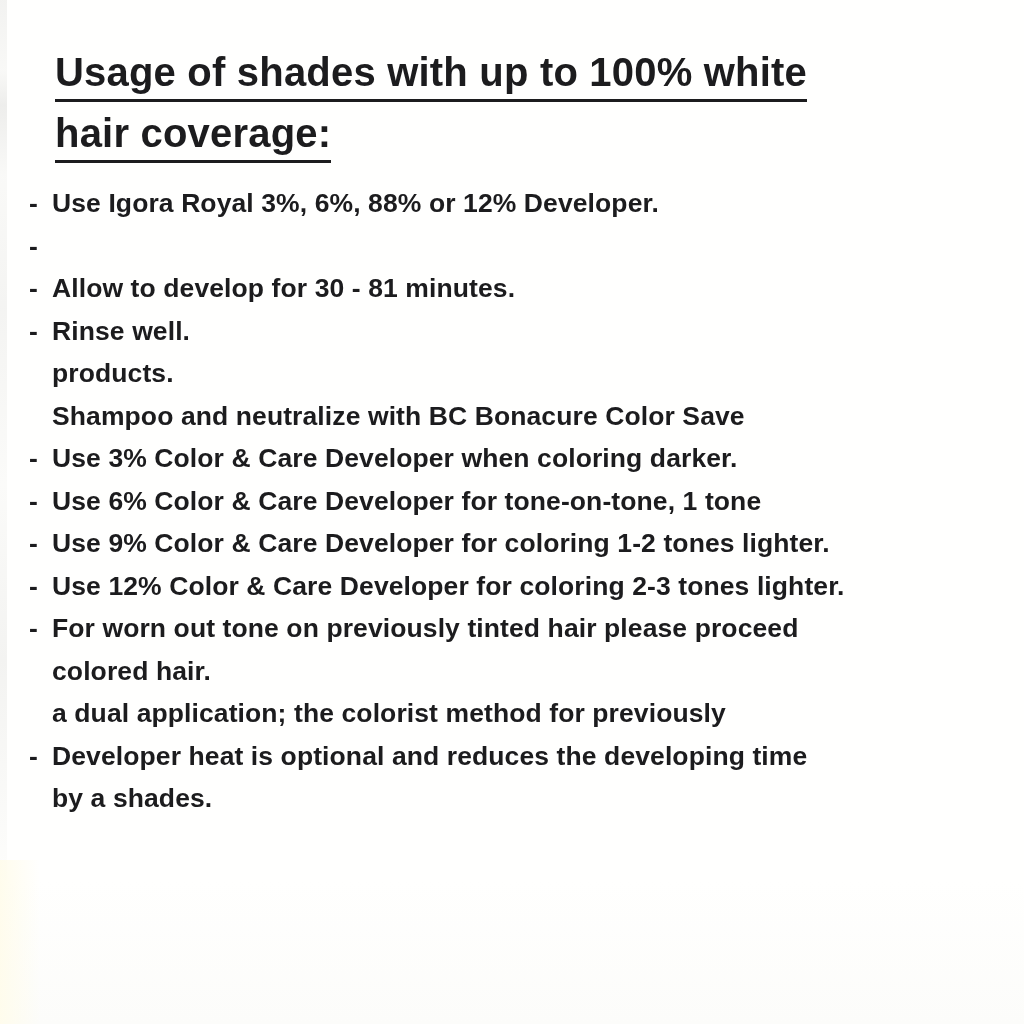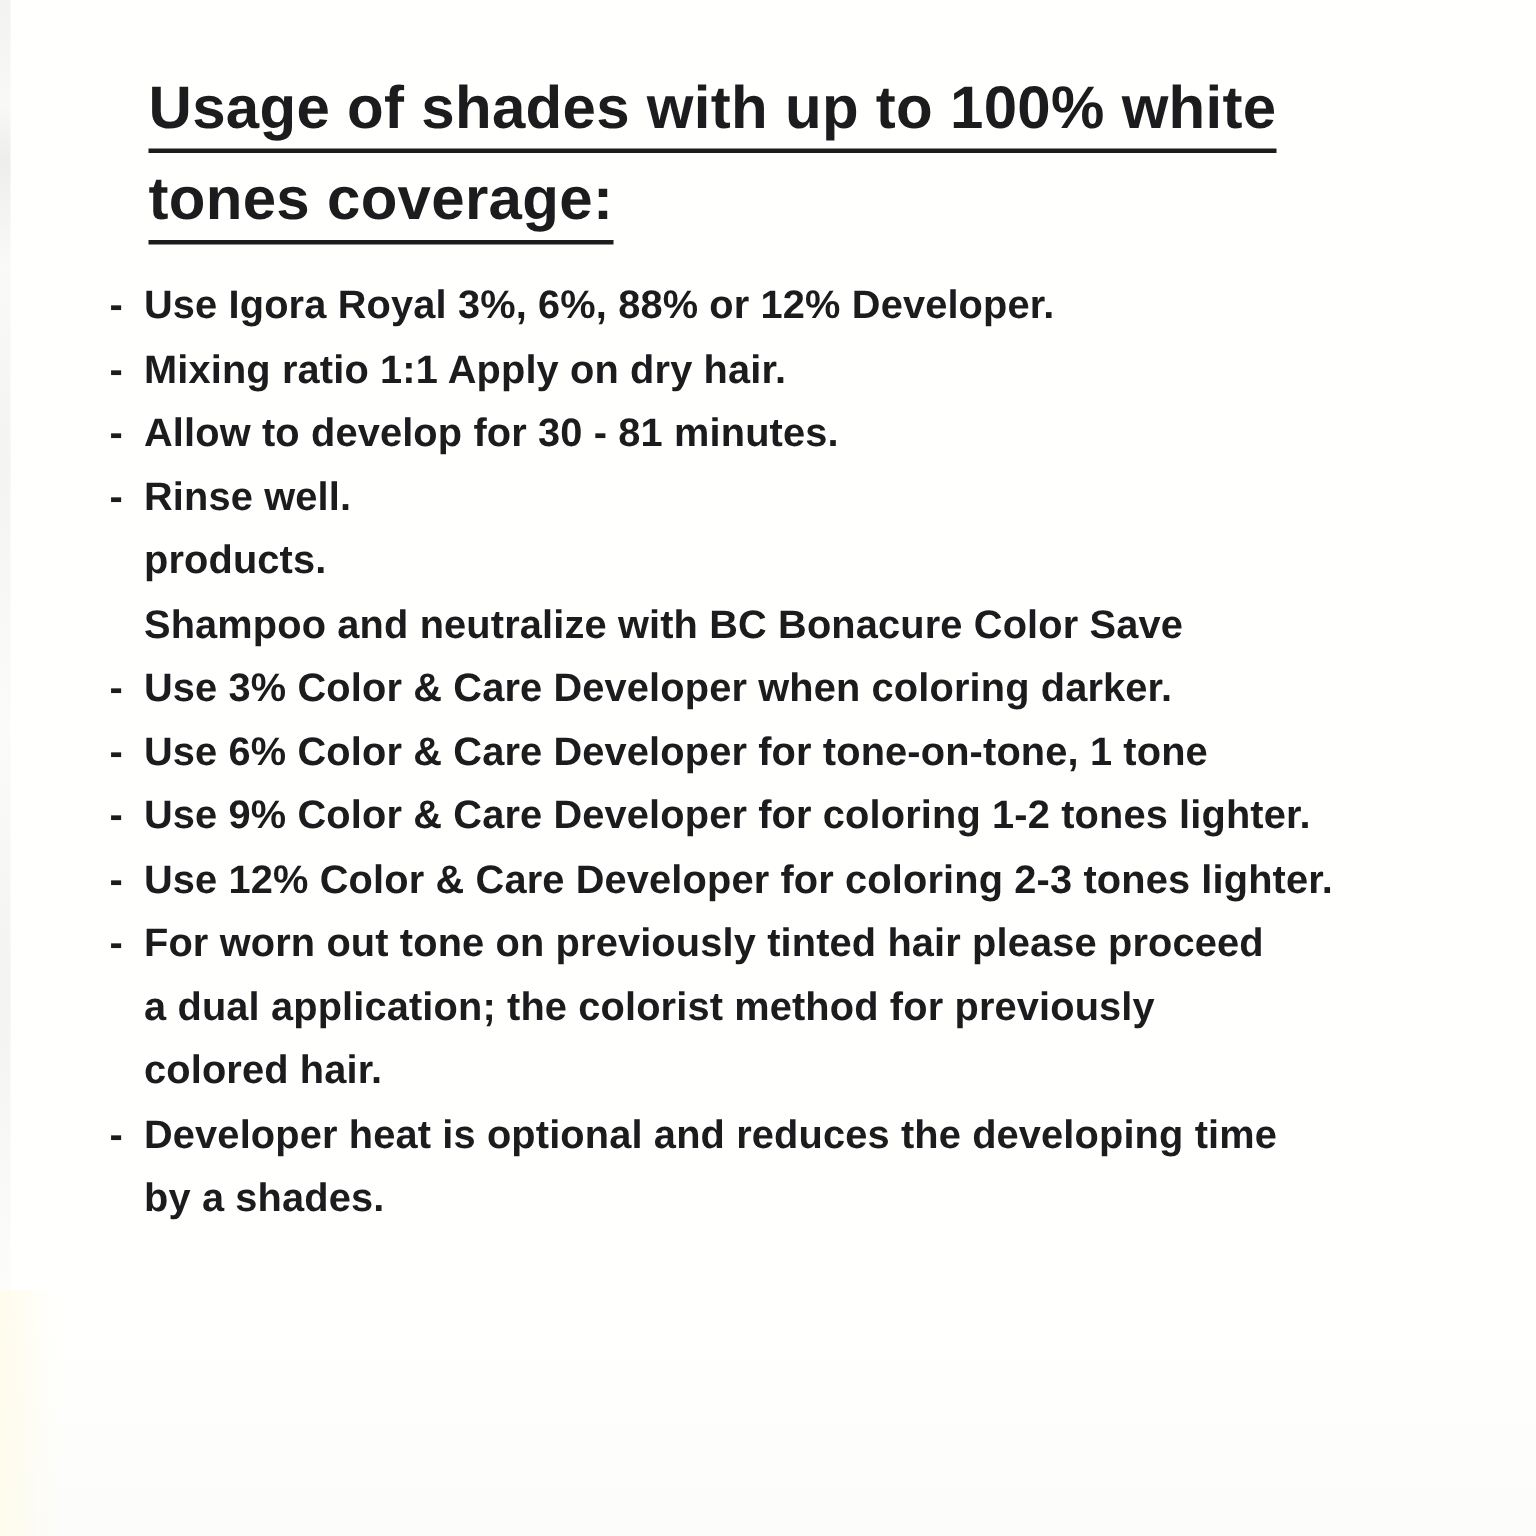--- a/index.html
+++ b/index.html
@@ -37,21 +37,20 @@
     top: 860px;
     width: 40px;
     height: 164px;
     background: linear-gradient(90deg, rgba(255,252,235,0.9), rgba(255,255,255,0));
   }
   .content {
     position: absolute;
     left: 0;
     top: 0;
     width: 912px;
-    margin-left: 44px;
   }
   .heading {
     margin: 52px 0 0 55px;
     font-weight: 700;
     font-size: 40px;
     line-height: 1.0;
     letter-spacing: 0.2px;
   }
   .heading-line {
     display: inline-block;
@@ -87,31 +86,30 @@
 <body>
 
 <div class="page">
   <div class="edge-strip"></div>
   <div class="corner-tint"></div>
 
   <div class="content">
 
     <h1 class="heading">
       <span class="heading-line">Usage of shades with up to 100% white</span><br>
-      <span class="heading-line">tones coverage:</span>
+      <span class="heading-line">hair coverage:</span>
     </h1>
 
     <div class="list">
       <div class="row">
         <span class="dash">-</span>
         <span class="txt">Use Igora Royal 3%, 6%, 88% or 12% Developer.</span>
       </div>
       <div class="row">
         <span class="dash">-</span>
-        <span class="txt">Mixing ratio 1:1 Apply on dry hair.</span>
       </div>
       <div class="row">
         <span class="dash">-</span>
         <span class="txt">Allow to develop for 30 - 81 minutes.</span>
       </div>
       <div class="row">
         <span class="dash">-</span>
         <span class="txt">Rinse well.</span>
       </div>
       <div class="row">
@@ -137,25 +135,25 @@
       <div class="row">
         <span class="dash">-</span>
         <span class="txt">Use 12% Color &amp; Care Developer for coloring 2-3 tones lighter.</span>
       </div>
       <div class="row">
         <span class="dash">-</span>
         <span class="txt">For worn out tone on previously tinted hair please proceed</span>
       </div>
       <div class="row">
         <span class="dash"></span>
-        <span class="txt">a dual application; the colorist method for previously</span>
+        <span class="txt">colored hair.</span>
       </div>
       <div class="row">
         <span class="dash"></span>
-        <span class="txt">colored hair.</span>
+        <span class="txt">a dual application; the colorist method for previously</span>
       </div>
       <div class="row">
         <span class="dash">-</span>
         <span class="txt">Developer heat is optional and reduces the developing time</span>
       </div>
       <div class="row">
         <span class="dash"></span>
         <span class="txt">by a shades.</span>
       </div>
     </div>

